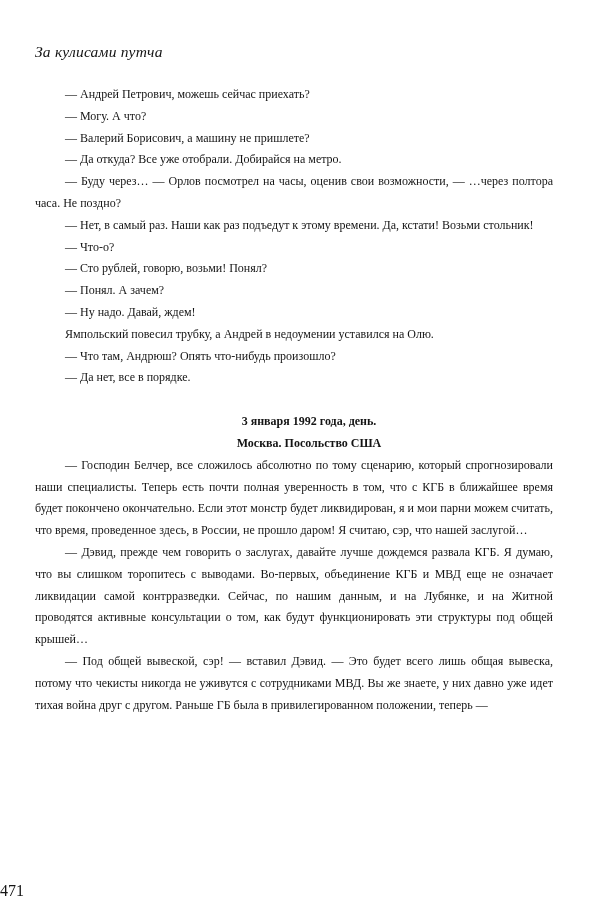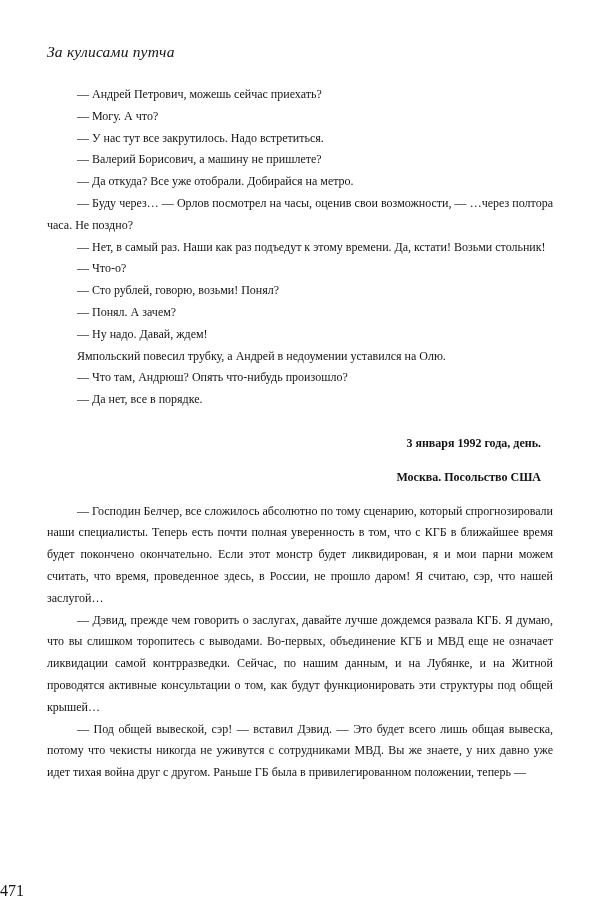--- a/index.html
+++ b/index.html
@@ -12,21 +12,21 @@
     height: 924px;
     overflow: hidden;
     font-family: "Liberation Serif", "DejaVu Serif", serif;
     color: #141414;
   }
   .page {
     position: relative;
     width: 600px;
     height: 924px;
     box-sizing: border-box;
-    padding: 42px 47px 0 47px;
+    padding: 42px 47px 0 35px;
     background: #ffffff;
   }
   .running-header {
     font-style: italic;
     font-size: 15.5px;
     line-height: 20px;
     margin-bottom: 22px;
     letter-spacing: 0.2px;
   }
   .text-block {
@@ -36,43 +36,42 @@
   }
   .para {
     margin: 0;
     text-indent: 30px;
   }
   .section-heading {
     margin-top: 22px;
     font-weight: bold;
   }
   .heading-line {
-    margin: 12px;
+    margin: 0;
     text-indent: 30px;
-    text-align: right;
+    text-align: center;
   }
   .page-number {
     position: absolute;
     bottom: 24px;
     left: 0;
     width: 100%;
     text-align: left;
     font-size: 16px;
   }
 </style>
 </head>
 <body>
 
 <div class="page">
   <div class="running-header">За кулисами путча</div>
 
   <div class="text-block" id="text-block">
       <p class="para">— Андрей Петрович, можешь сейчас приехать?</p>
       <p class="para">— Могу. А что?</p>
-      <p class="para">— У нас тут все закрутилось. Надо встретиться.</p>
       <p class="para">— Валерий Борисович, а машину не пришлете?</p>
       <p class="para">— Да откуда? Все уже отобрали. Добирайся на метро.</p>
       <p class="para">— Буду через… — Орлов посмотрел на часы, оценив свои возможности, — …через полтора часа. Не поздно?</p>
       <p class="para">— Нет, в самый раз. Наши как раз подъедут к этому времени. Да, кстати! Возьми стольник!</p>
       <p class="para">— Что-о?</p>
       <p class="para">— Сто рублей, говорю, возьми! Понял?</p>
       <p class="para">— Понял. А зачем?</p>
       <p class="para">— Ну надо. Давай, ждем!</p>
       <p class="para">Ямпольский повесил трубку, а Андрей в недоумении уставился на Олю.</p>
       <p class="para">— Что там, Андрюш? Опять что-нибудь произошло?</p>

